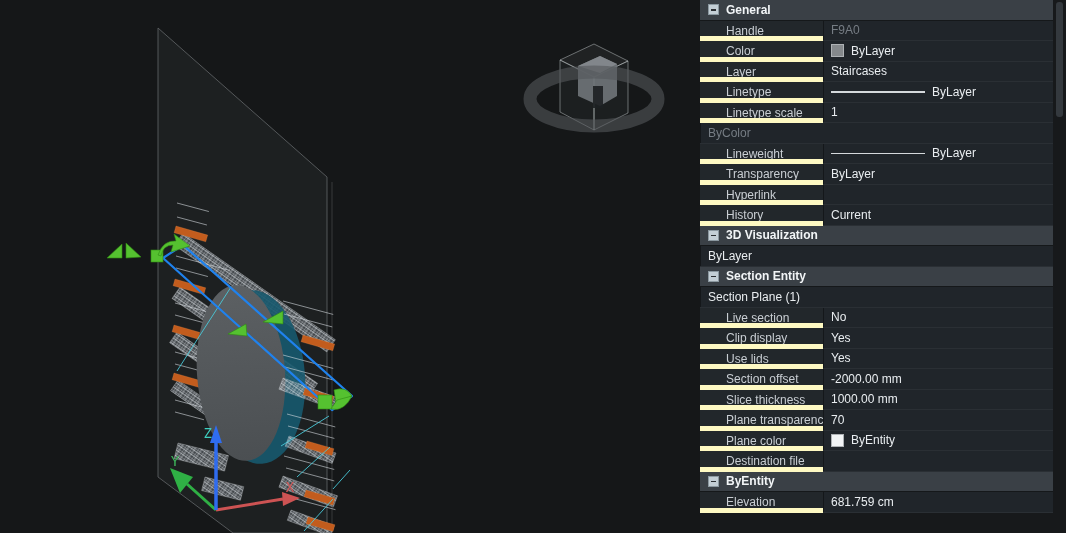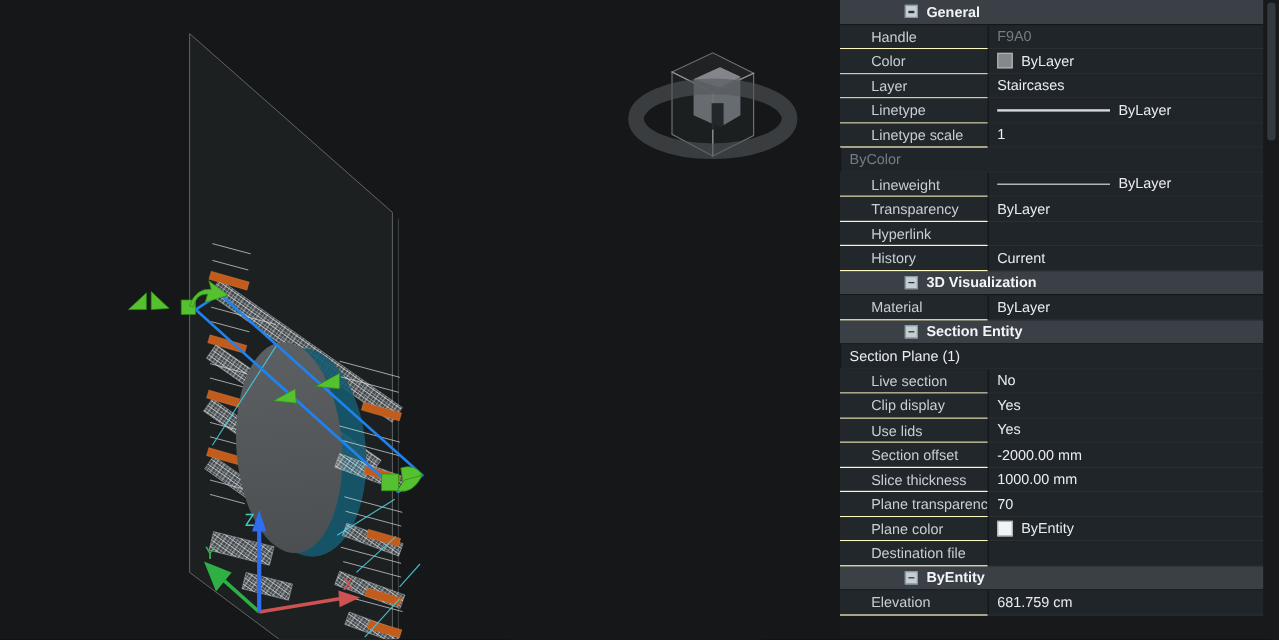--- a/index.html
+++ b/index.html
@@ -11,30 +11,30 @@
   #viewport-wrap { width:700px; height:533px; background:#151718; position:relative; }
   #viewport-wrap svg { display:block; }
 
   
   #panel { width:366px; height:533px; background:#17191b; position:relative; display:flex; }
   #prop-rows { width:353px; height:533px; overflow:hidden; }
   .prow { display:flex; height:20.5px; line-height:20px; font-size:12px; }
   .prow.item { background:#20252a; border-bottom:1px solid #2a2f34; }
   .prow.item .plabel {
       width:123px; padding-left:26px; color:#c9ced3; white-space:nowrap;
-      overflow:hidden; background:#22272b; border-bottom:1px solid #fef9c3; margin-bottom:-1px;
+      overflow:hidden; background:#22272b; border-bottom:5px solid #fef9c3; margin-bottom:-1px;
   }
   .prow.item .pvalue {
       flex:1; padding-left:7px; color:#e9edf0; white-space:nowrap; overflow:hidden;
       border-left:1px solid #14171a; display:flex; align-items:center;text-align:right;
   }
   .pvalue .vtext.dim { color:#767d84; }
   .prow.header {
       background:#3a4046; border-bottom:1px solid #15181a;
-      color:#f2f5f7; font-weight:bold; align-items:center;padding-left:46px;
+      color:#f2f5f7; font-weight:bold; align-items:center;
   }
   .prow.header .hlabel { padding-left:7px; white-space:nowrap; }
   .collapse {
       width:11px; height:11px; margin-left:8px; background:#c3ced5;
       border:1px solid #8b98a0; position:relative; flex:0 0 auto;
   }
   .collapse::after {
       content:""; position:absolute; left:2px; right:2px; top:4px; height:1.5px; background:#2a2e32;
   }
   .swatch {
@@ -232,21 +232,20 @@
           <span class="plabel">History</span>
           <span class="pvalue">
             <span class="vtext">Current</span>
           </span>
         </div>
         <div class="prow header">
           <span class="collapse"></span>
           <span class="hlabel">3D Visualization</span>
         </div>
         <div class="prow item">
-          <span class="plabel">Material</span>
           <span class="pvalue">
             <span class="vtext">ByLayer</span>
           </span>
         </div>
         <div class="prow header">
           <span class="collapse"></span>
           <span class="hlabel">Section Entity</span>
         </div>
         <div class="prow item">
           <span class="pvalue">

